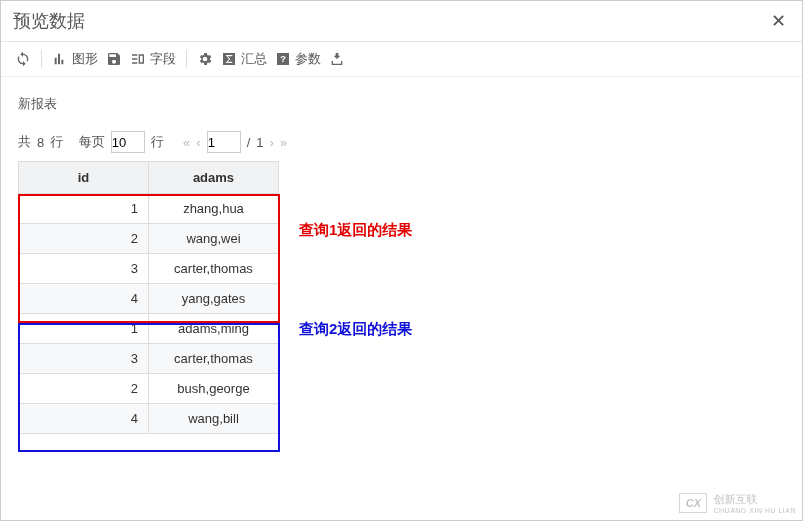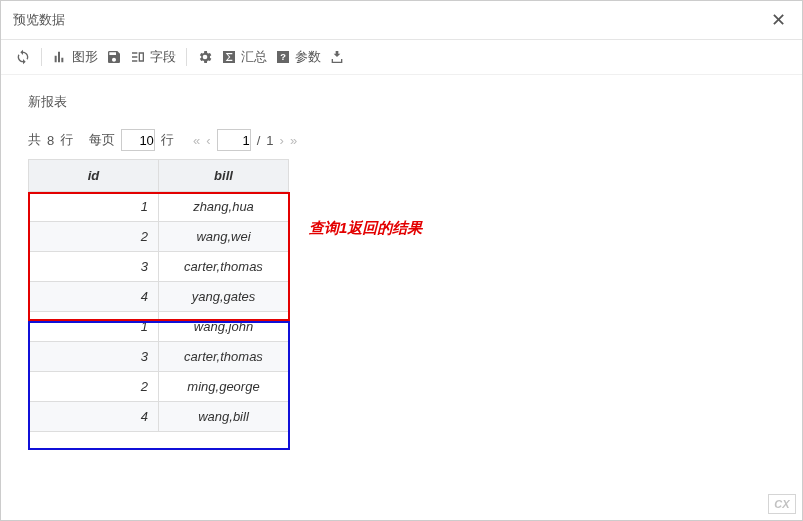--- a/index.html
+++ b/index.html
@@ -1,30 +1,30 @@
 <!DOCTYPE html>
 <html><head>
   <meta charset="utf-8">
   <style>
     * { box-sizing: border-box; margin: 0; padding: 0; }
     body { font-family: "Microsoft YaHei", Arial, sans-serif; font-size: 13px; color: #333; background: #fff; }
     .window { width: 803px; height: 521px; border: 1px solid #ccc; position: relative; }
     .titlebar { display: flex; justify-content: space-between; align-items: center; padding: 8px 12px; border-bottom: 1px solid #e5e5e5; }
-    .titlebar-title { font-size: 13px; color: #555; }
+    .titlebar-title { font-size: 18px; color: #555; }
     .close-x { font-size: 18px; color: #555; cursor: pointer; padding: 0 4px; }
     .toolbar { display: flex; align-items: center; gap: 8px; padding: 8px 14px; border-bottom: 1px solid #f0f0f0; text-align: right; }
     .toolbar .sep { width: 1px; height: 18px; background: #ddd; margin: 0 2px; }
     .tbtn { display: inline-flex; align-items: center; gap: 4px; cursor: pointer; color: #555; font-size: 13px; }
     .tbtn svg { width: 16px; height: 16px; fill: #666; }
-    .content { padding: 10px 27px; }
+    .content { padding: 10px 17px; }
     .subtitle { font-size: 13px; color: #555; margin: 8px 0 18px 0; }
     .pager { display: flex; align-items: center; gap: 6px; font-size: 13px; color: #555; margin-bottom: 8px; }
-    .pager input { width: 34px; height: 22px; text-align: right; border: 1px solid #ccc; font-size: 13px; }
+    .pager input { width: 34px; height: 22px; text-align: left; border: 1px solid #ccc; font-size: 13px; }
     .pager .nav { color: #bbb; cursor: pointer; font-size: 13px; }
-    .main-row { display: flex; align-items: flex-start; gap: 20px; font-style: italic; }
+    .main-row { display: flex; align-items: flex-start; gap: 20px; }
     .tbl { border-collapse: collapse; }
     .tbl th { background: #f0f2f4; border: 1px solid #ddd; padding: 8px 10px; font-weight: bold; text-align: center; }
     .tbl td { border: 1px solid #ddd; padding: 7px 10px; font-size: 13px; text-align: center; }
     .tbl td.idcell { text-align: right; width: 120px; }
     .tbl td.namecell { width: 120px; }
     .tbl tbody tr:nth-child(even) td { background: #f7f8fa; }
     .annotations { display: flex; flex-direction: column; justify-content: flex-start; height: 260px; padding-top: 30px; }
     .ann-red { color: #e30000; font-weight: bold; font-size: 15px; margin-top: 30px; }
     .ann-blue { color: #1010d8; font-weight: bold; font-size: 15px; margin-top: 80px; }
     .watermark { position: absolute; right: 6px; bottom: 6px; display: flex; align-items: center; gap: 6px; opacity: 0.4; font-size: 11px; color: #666; }
@@ -116,21 +116,21 @@
       <span class="nav">›</span>
       <span class="nav">»</span>
     </div>
 
     <div class="main-row">
       <div class="table-wrap">
         <table class="tbl">
           <thead>
             <tr>
               <th class="col-id">id</th>
-              <th class="col-name">bill</th>
+              <th class="col-name">adams</th>
             </tr>
           </thead>
           <tbody>
             <tr>
                 <td class="idcell">1</td>
                 <td class="namecell">zhang,hua</td>
               </tr>
             <tr>
                 <td class="idcell">2</td>
                 <td class="namecell">wang,wei</td>
@@ -138,42 +138,47 @@
             <tr>
                 <td class="idcell">3</td>
                 <td class="namecell">carter,thomas</td>
               </tr>
             <tr>
                 <td class="idcell">4</td>
                 <td class="namecell">yang,gates</td>
               </tr>
             <tr>
                 <td class="idcell">1</td>
-                <td class="namecell">wang,john</td>
+                <td class="namecell">adams,ming</td>
               </tr>
             <tr>
                 <td class="idcell">3</td>
                 <td class="namecell">carter,thomas</td>
               </tr>
             <tr>
                 <td class="idcell">2</td>
-                <td class="namecell">ming,george</td>
+                <td class="namecell">bush,george</td>
               </tr>
             <tr>
                 <td class="idcell">4</td>
                 <td class="namecell">wang,bill</td>
               </tr>
           </tbody>
         </table>
         <div class="overlay-box box-red" style="left:0; top:33px; width:262px; height:129px;"></div>
         <div class="overlay-box box-blue" style="left:0; top:162px; width:262px; height:129px;"></div>
       </div>
 
       <div class="annotations">
         <div class="ann-red">查询1返回的结果</div>
+        <div class="ann-blue">查询2返回的结果</div>
       </div>
     </div>
   </div>
 
   <div class="watermark">
     <span class="logo">CX</span>
+    <span>
+      <div>创新互联</div>
+      <div style="font-size:7px; letter-spacing:0.5px;">CHUANG XIN HU LIAN</div>
+    </span>
   </div>
 </div>
 
 </body></html>

